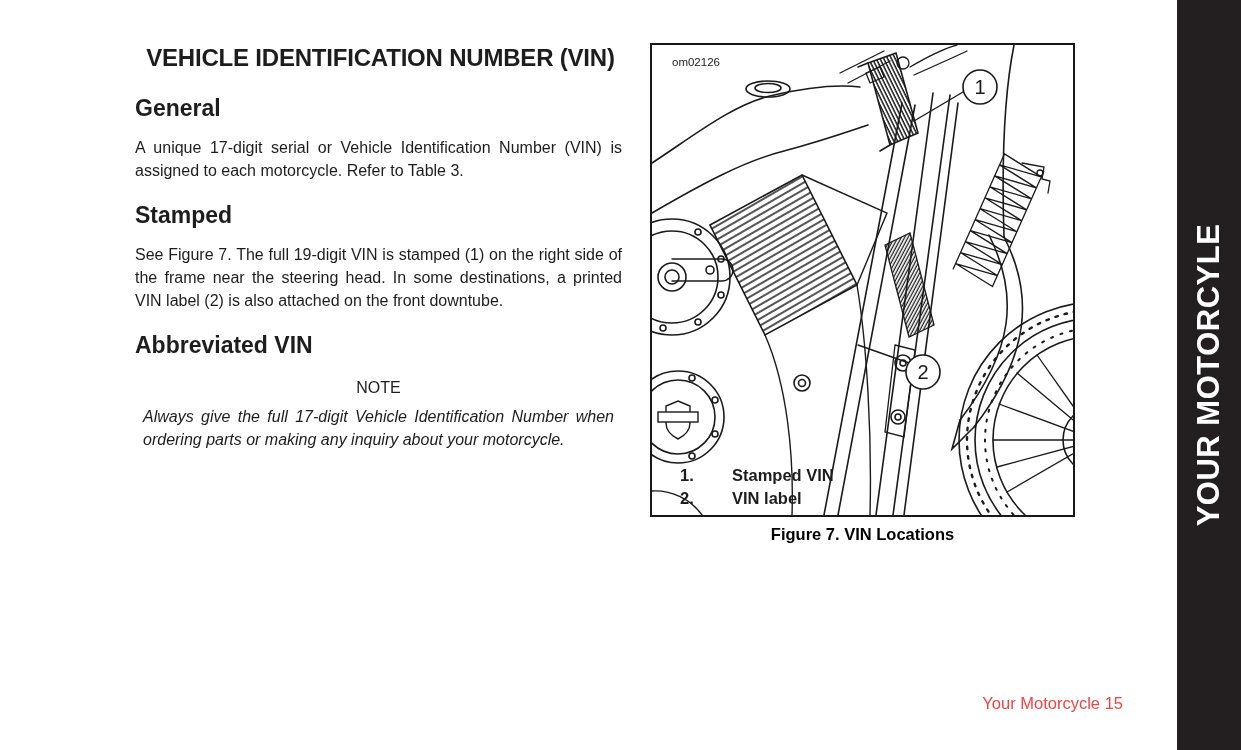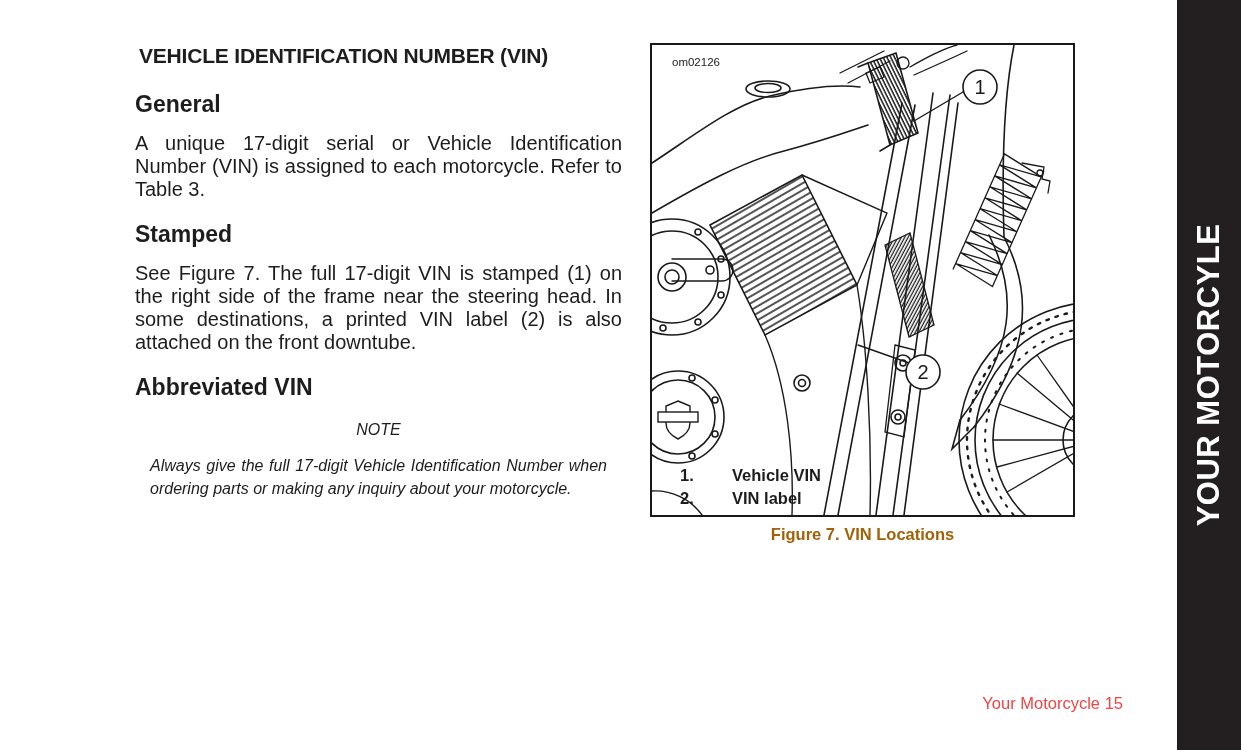--- a/index.html
+++ b/index.html
@@ -2,54 +2,54 @@
 <html><head>
 <meta charset="utf-8">
 <style>
   html,body{margin:0;padding:0;background:#ffffff;}
   body{
     width:1241px;height:750px;position:relative;overflow:hidden;
     font-family:"Liberation Sans", sans-serif;color:#1d1d1d;
   }
   
   .text-col{position:absolute;left:135px;top:44px;width:487px;}
-  .doc-title{font-size:21px;font-weight:bold;margin:0 0 23px 4px;letter-spacing:-0.2px;white-space:nowrap;}
+  .doc-title{font-size:24px;font-weight:bold;margin:0 0 23px 4px;letter-spacing:-0.2px;white-space:nowrap;text-align:center;}
   .sec-h{font-size:23px;font-weight:bold;margin:20px 0 14px 0;}
-  .sec-p{font-size:20px;line-height:23px;margin:0 0 6px 0;text-align:justify;}
-  .note-label{font-size:16px;font-style:italic;text-align:center;margin:20px 0 2px 0;}
-  .note-body{font-size:16px;font-style:italic;line-height:23px;text-align:justify;margin:15px;}
+  .sec-p{font-size:16px;line-height:23px;margin:0 0 6px 0;text-align:justify;}
+  .note-label{font-size:16px;text-align:center;margin:20px 0 2px 0;}
+  .note-body{font-size:16px;font-style:italic;line-height:23px;text-align:justify;margin:8px;}
   
   .fig{position:absolute;left:650px;top:43px;width:425px;margin:0;}
   .fig-box{position:relative;box-sizing:border-box;width:425px;height:474px;border:2px solid #191919;background:#fff;}
   .fig-code{position:absolute;left:20px;top:11px;font-size:11.5px;color:#222;}
   .fig-svg{position:absolute;left:0;top:0;}
   .legend{position:absolute;left:28px;bottom:5px;font-size:16.5px;font-weight:bold;line-height:23px;}
   .legend-row{display:flex;}
   .legend-num{width:52px;}
-  .fig-caption{text-align:center;font-weight:bold;font-size:16.5px;margin-top:8px;color:#a16207;}
+  .fig-caption{text-align:center;font-weight:bold;font-size:16.5px;margin-top:8px;color:#000000;}
   
   .tab{position:absolute;right:0;top:0;width:64px;height:750px;display:flex;align-items:center;justify-content:center;}
   .tab-text{transform:rotate(-90deg);white-space:nowrap;font-size:31px;font-weight:bold;letter-spacing:0.5px;}
   
   .footer{position:absolute;top:694px;right:118px;font-size:16.5px;color:#ef4444;}
 </style>
 </head>
 <body>
 
 <div class="text-col">
   <h1 class="doc-title">VEHICLE IDENTIFICATION NUMBER (VIN)</h1>
 
   <section>
     <h2 class="sec-h">General</h2>
     <p class="sec-p">A unique 17-digit serial or Vehicle Identification Number (VIN) is assigned to each motorcycle. Refer to Table 3.</p>
   </section>
 
   <section>
     <h2 class="sec-h">Stamped</h2>
-    <p class="sec-p">See Figure 7. The full 17-digit VIN is stamped (1) on the right side of the frame near the steering head. In some destinations, a printed VIN label (2) is also attached on the front downtube.</p>
+    <p class="sec-p">See Figure 7. The full 19-digit VIN is stamped (1) on the right side of the frame near the steering head. In some destinations, a printed VIN label (2) is also attached on the front downtube.</p>
   </section>
 
   <section>
     <h2 class="sec-h">Abbreviated VIN</h2>
   </section>
 
   <div>
     <div class="note-label">NOTE</div>
     <p class="note-body">Always give the full 17-digit Vehicle Identification Number when ordering parts or making any inquiry about your motorcycle.</p>
   </div>
@@ -183,21 +183,21 @@
         <circle cx="271" cy="327" r="17" fill="#ffffff"></circle>
         <text x="271" y="334" text-anchor="middle" font-size="20" fill="#1a1a1a" stroke="none">2</text>
       </g>
     </svg>
 
     <span class="fig-code">om02126</span>
 
     <div class="legend">
       <div class="legend-row">
         <span class="legend-num">1.</span>
-        <span>Vehicle VIN</span>
+        <span>Stamped VIN</span>
       </div>
       <div class="legend-row">
         <span class="legend-num">2.</span>
         <span>VIN label</span>
       </div>
     </div>
   </div>
   <figcaption class="fig-caption">Figure 7. VIN Locations</figcaption>
 </figure>
 

